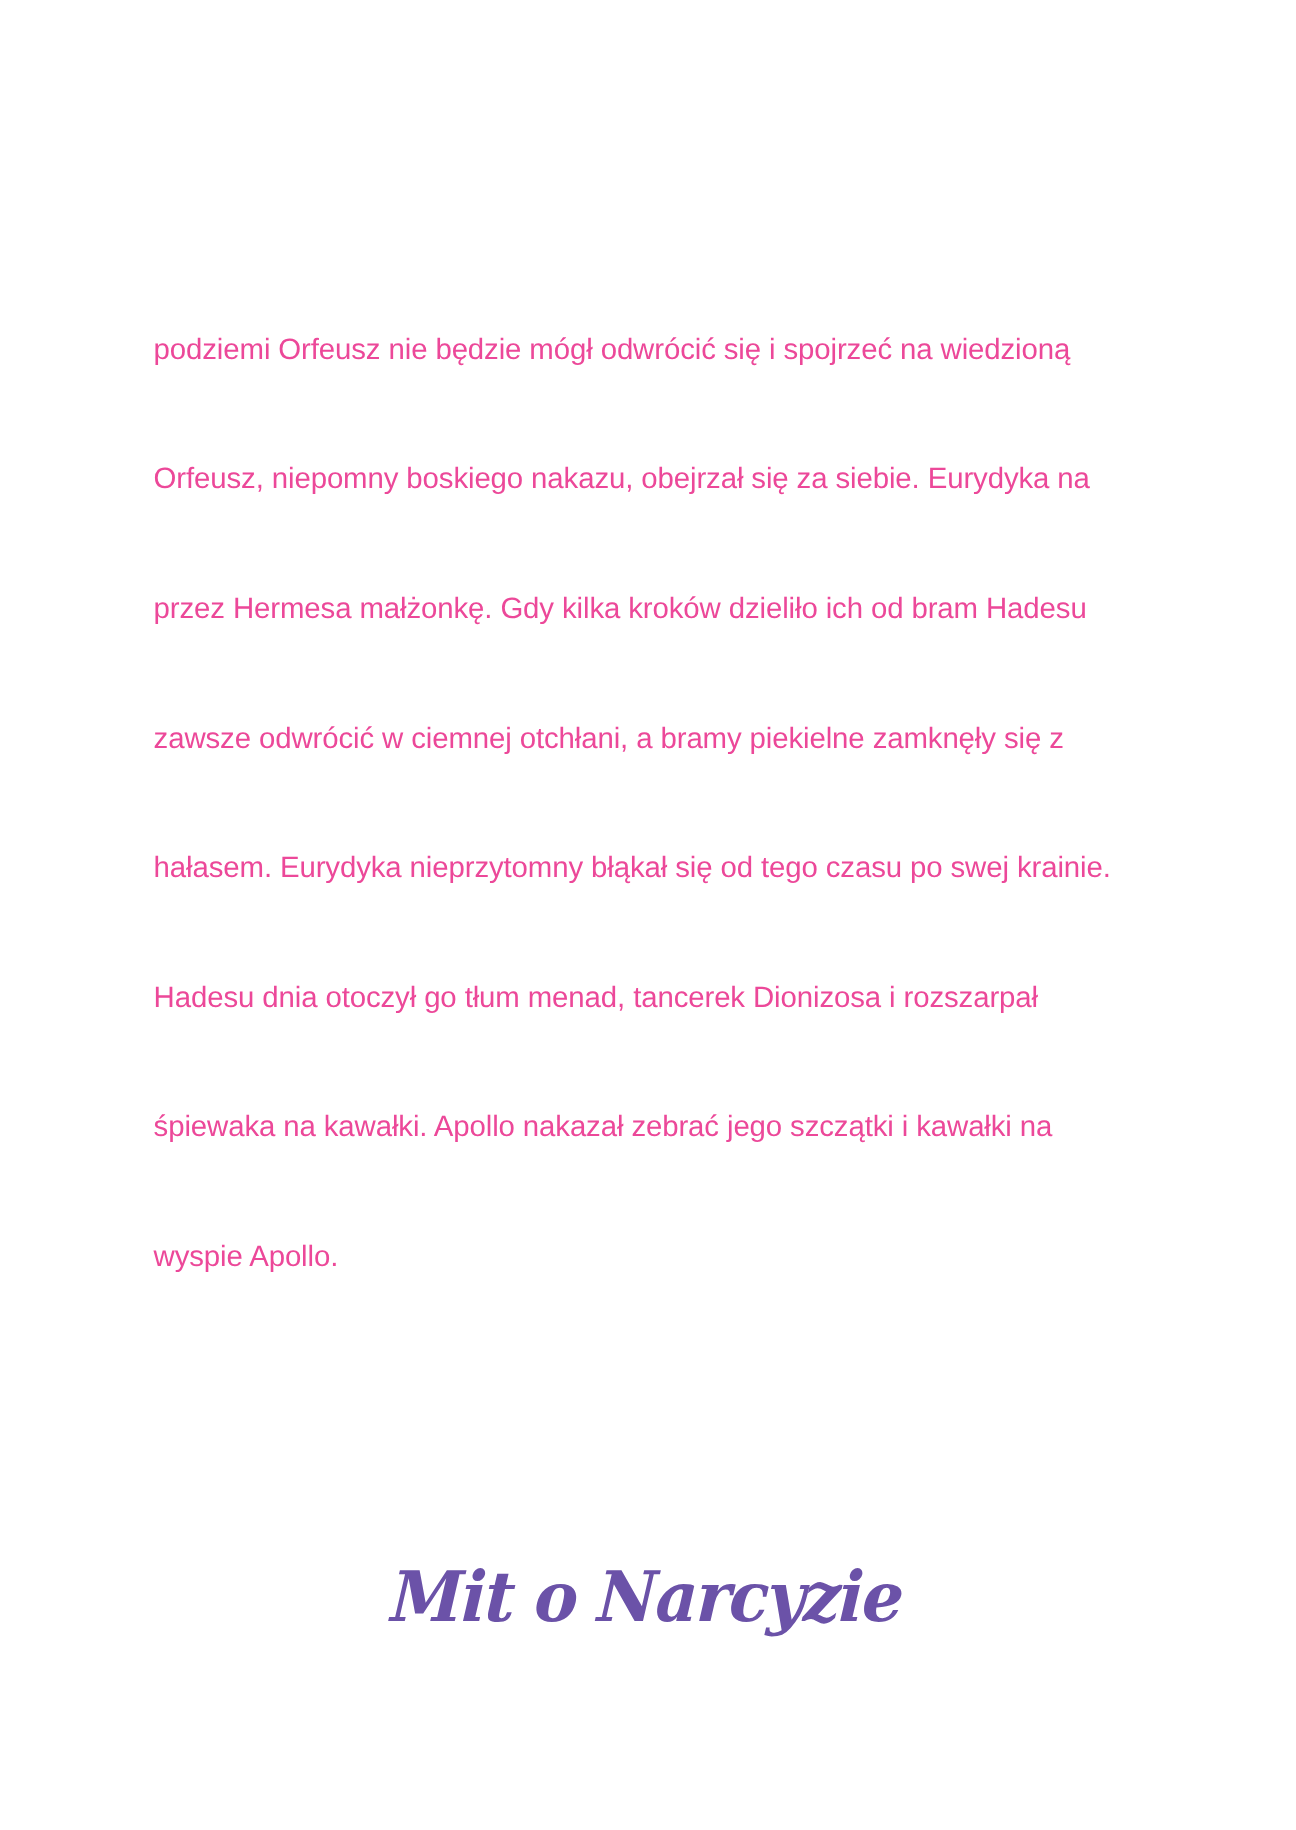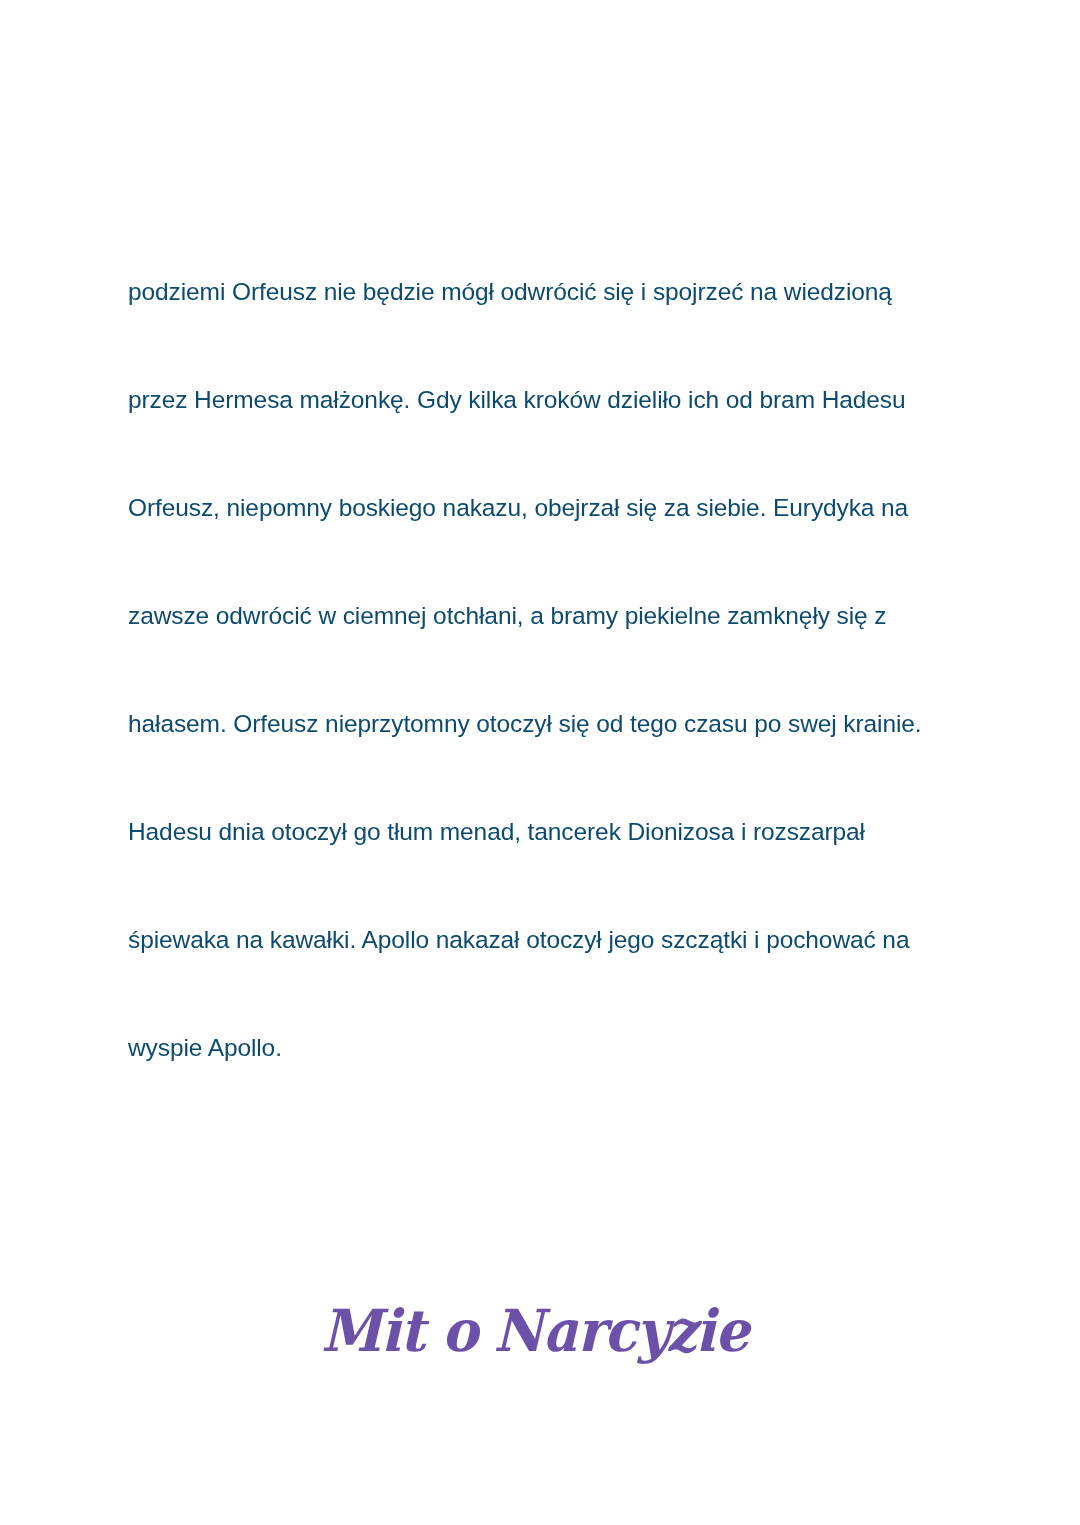--- a/index.html
+++ b/index.html
@@ -30,21 +30,21 @@
     left: 128px;
     top: 130px;
     width: 830px;
   }
 
   
   .para {
     font-family: "Liberation Sans", sans-serif;
     font-size: 24.5px;
     line-height: 36px;
-    color: #0c4a6e;
+    color: #ec4899;
     letter-spacing: -0.1px;
     white-space: pre-wrap;
     word-spacing: 0px;
     margin: 0;
   }
 
   .para-lines {
     display: block;
   }
 
@@ -86,26 +86,26 @@
 </style>
 </head>
 <body>
 
 <div class="page">
   <div class="content">
 
     <div class="para">
       <span class="para-lines">
         <span class="line">podziemi Orfeusz nie będzie mógł odwrócić się i spojrzeć na wiedzioną</span>
+        <span class="line">Orfeusz, niepomny boskiego nakazu, obejrzał się za siebie. Eurydyka na</span>
         <span class="line">przez Hermesa małżonkę. Gdy kilka kroków dzieliło ich od bram Hadesu</span>
-        <span class="line">Orfeusz, niepomny boskiego nakazu, obejrzał się za siebie. Eurydyka na</span>
         <span class="line">zawsze odwrócić w ciemnej otchłani, a bramy piekielne zamknęły się z</span>
-        <span class="line">hałasem. Orfeusz nieprzytomny otoczył się od tego czasu po swej krainie.</span>
+        <span class="line">hałasem. Eurydyka nieprzytomny błąkał się od tego czasu po swej krainie.</span>
         <span class="line">Hadesu dnia otoczył go tłum menad, tancerek Dionizosa i rozszarpał</span>
-        <span class="line">śpiewaka na kawałki. Apollo nakazał otoczył jego szczątki i pochować na</span>
+        <span class="line">śpiewaka na kawałki. Apollo nakazał zebrać jego szczątki i kawałki na</span>
         <span class="line">wyspie Apollo.</span>
       </span>
     </div>
 
     <span class="spacer-lg"></span>
 
     <div class="heading-wrap">
       <span class="heading">Mit o Narcyzie</span>
     </div>
 

